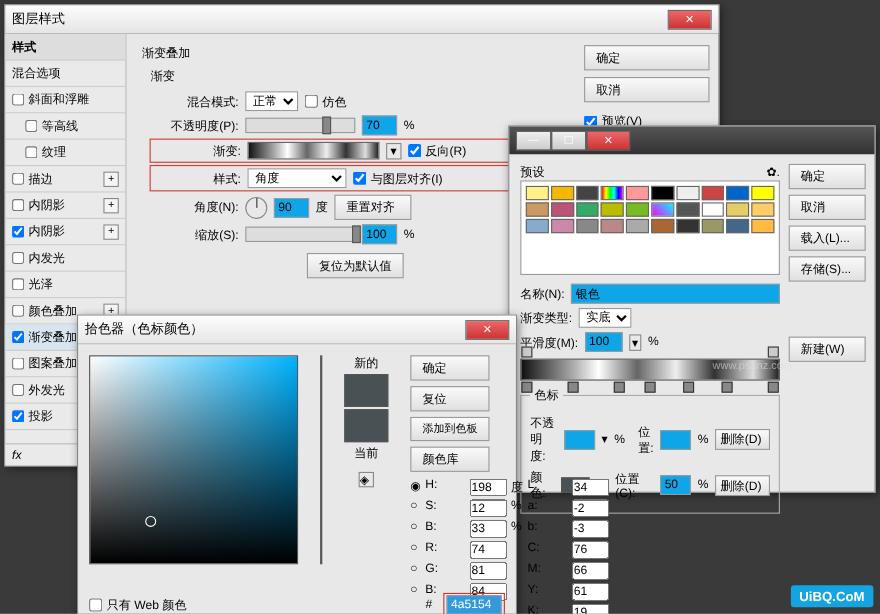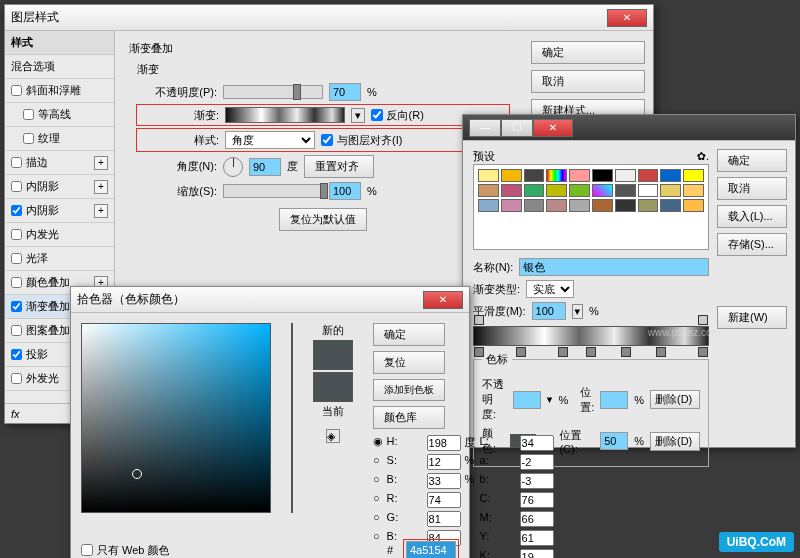--- a/index.html
+++ b/index.html
@@ -5,21 +5,21 @@
 *{box-sizing:border-box;margin:0;padding:0;font-family:"Microsoft YaHei",SimSun,Arial,sans-serif;font-size:11px}
 body{background:#3a3a3a;width:800px;height:558px;position:relative;overflow:hidden}
 .window{position:absolute;background:#e8e8e8;border:1px solid #888;box-shadow:2px 2px 8px rgba(0,0,0,.5)}
 .titlebar{height:26px;background:linear-gradient(#fdfdfd,#e5e5e5);display:flex;align-items:center;padding:0 6px;border-bottom:1px solid #bbb}
 .titlebar.dark{background:linear-gradient(#555,#333);color:#fff}
 .titlebar-text{flex:1;font-size:12px}
 .winbtns{display:flex;gap:0}
 .winbtn{width:32px;height:18px;border:1px solid #666;background:linear-gradient(#eee,#ccc);display:flex;align-items:center;justify-content:center;font-size:10px}
 .winbtn.close{background:linear-gradient(#e66,#c33);color:#fff;width:40px}
 .btn{background:linear-gradient(#fafafa,#e0e0e0);border:1px solid #999;padding:3px 10px;min-width:70px;text-align:left;cursor:pointer;display:inline-block}
-input[type=text],input[type=number]{border:1px solid #999;background:#7dd3fc;padding:1px 3px;height:18px}
+input[type=text],input[type=number]{border:1px solid #999;background:#0ea5e9;padding:1px 3px;height:18px}
 select{border:1px solid #999;background:#fff;height:18px;padding:0 2px}
 .checkbox{display:inline-flex;align-items:center;gap:4px}
 .checkbox input{width:12px;height:12px}
 .section-title{font-size:11px;margin-bottom:6px}
 
 
 #layerstyle{left:4px;top:4px;width:650px;height:420px}
 #ls-body{display:flex;height:calc(100% - 26px)}
 #ls-left{width:110px;border-right:1px solid #bbb;background:#eaeaea;display:flex;flex-direction:column}
 .ls-item{padding:4px 6px;border-bottom:1px solid #ccc;display:flex;align-items:center;gap:4px;font-size:11px}
@@ -126,37 +126,45 @@
           <div class="ls-item selected">
             <input type="checkbox" checked="" style="">
             <span>渐变叠加</span>
             <span class="plus">+</span>
           </div>
           <div class="ls-item">
             <input type="checkbox" style="">
             <span>图案叠加</span>
           </div>
           <div class="ls-item">
+            <input type="checkbox" style="">
+            <span>外发光</span>
+          </div>
+          <div class="ls-item">
             <input type="checkbox" checked="" style="">
             <span>投影</span>
             <span class="plus">+</span>
-          </div>
-          <div class="ls-item">
-            <input type="checkbox" style="">
-            <span>外发光</span>
           </div>
         </div>
       <div class="fx-bar">
           <span>fx</span>
         </div>
     </div>
     <div id="ls-mid">
       <div class="section-title">渐变叠加</div>
       <div style="padding-left:8px">
         <div class="section-title">渐变</div>
+        <div class="form-row">
+          <label>混合模式:</label>
+          <select><option>正常</option></select>
+          <span class="checkbox">
+              <input type="checkbox" style="">
+              <span>仿色</span>
+            </span>
+        </div>
         <div class="form-row">
           <label>不透明度(P):</label>
           <div class="slider">
               <div class="slider-thumb" style="left:70%"></div>
             </div>
           <input type="text" style="width: 32px;" value="70">
           <span>%</span>
         </div>
         <div class="form-row redbox" style="padding:2px">
           <label>渐变:</label>
@@ -193,21 +201,20 @@
           <span>%</span>
         </div>
         <div class="form-row" style="justify-content:center;gap:10px;margin-top:8px">
           <span class="btn">复位为默认值</span>
         </div>
       </div>
     </div>
     <div id="ls-right">
       <span class="btn">确定</span>
       <span class="btn">取消</span>
-      <span class="btn">新建样式...</span>
       <span class="checkbox" style="margin-top:4px">
           <input type="checkbox" checked="" style="">
           <span>预览(V)</span>
         </span>
     </div>
   </div>
 </div>
 
 <div class="window" id="gradedit">
   <div class="titlebar dark">

